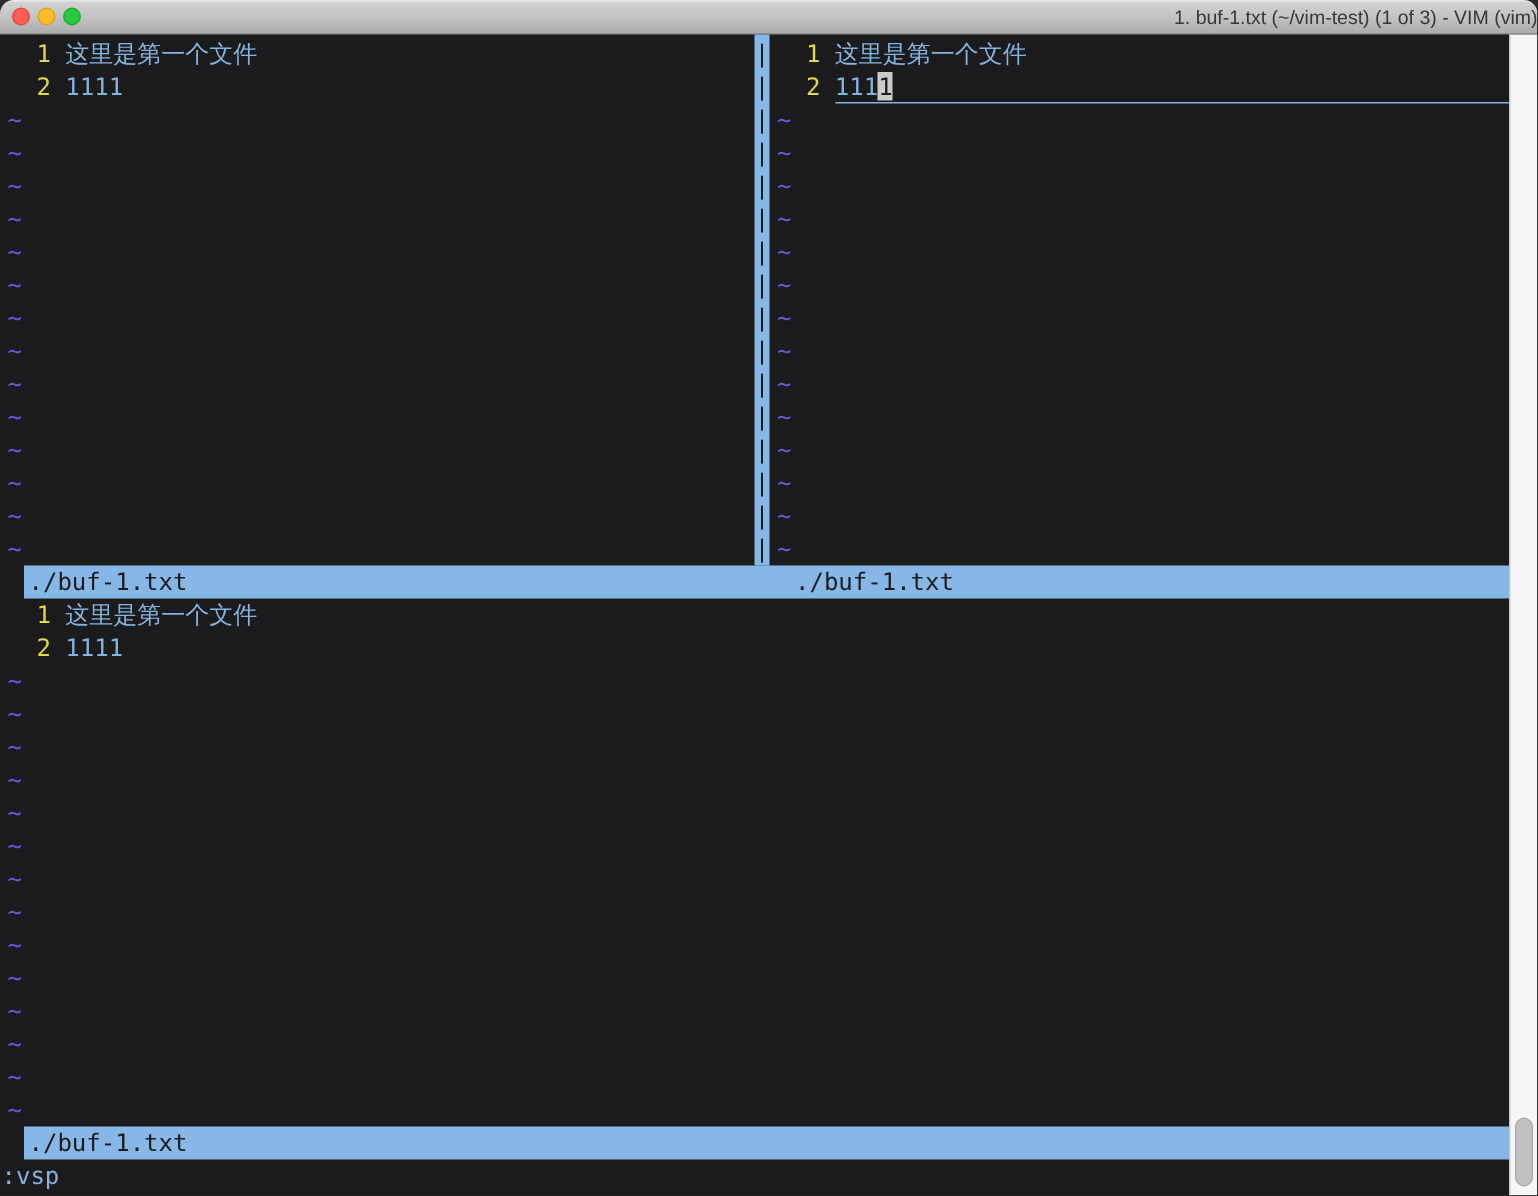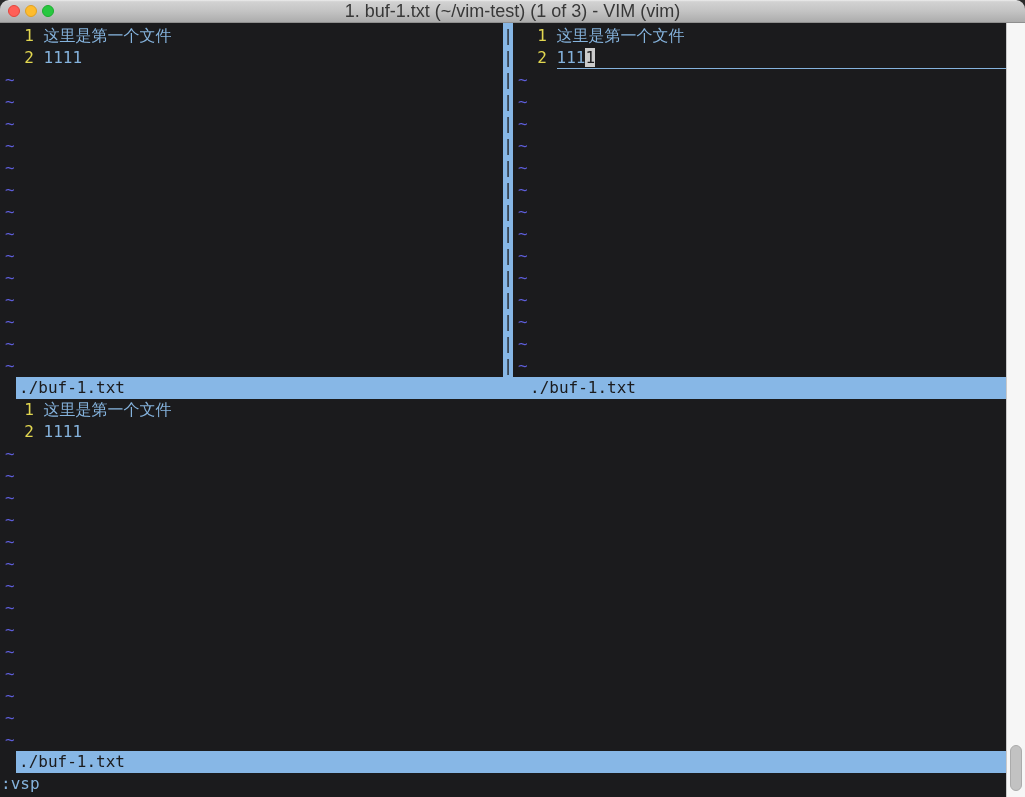--- a/index.html
+++ b/index.html
@@ -13,22 +13,22 @@
     position:absolute;top:0;left:0;width:1025px;height:23px;
     background:linear-gradient(180deg,#ededed 0%,#d2d2d2 8%,#c4c4c4 50%,#acacac 100%);
     border-bottom:1px solid #8f8f8f;box-sizing:border-box;
   }
   .traffic{position:absolute;top:5px;width:12px;height:12px;border-radius:50%;box-sizing:border-box;}
   .traffic.red{left:8px;background:#ff5f57;border:1px solid #e2463d;}
   .traffic.yellow{left:25px;background:#febc2e;border:1px solid #dfa023;}
   .traffic.green{left:42px;background:#28c840;border:1px solid #1ead30;}
   .title{
     position:absolute;left:0;top:0;width:100%;height:23px;line-height:23px;
-    text-align:center;font-family:"Liberation Sans","DejaVu Sans",sans-serif;
-    font-size:18px;color:#383838;
+    text-align:right;font-family:"Liberation Sans","DejaVu Sans",sans-serif;
+    font-size:13px;color:#383838;
   }
   
   .vim{position:absolute;top:23px;left:0;width:1006px;height:774px;font-size:16px;}
   .pane{position:absolute;overflow:hidden;}
   .pane-top-left{left:0;top:2px;width:503px;height:352px;}
   .pane-top-right{left:513px;top:2px;width:493px;height:352px;}
   .pane-bottom{left:0;top:376px;width:1006px;height:352px;}
   .row{display:flex;height:22px;line-height:22px;white-space:pre;padding-left:5px;}
   .lnum{color:#e2d750;flex:0 0 auto;}
   .ltext{color:#85b3dd;flex:1 1 auto;}

